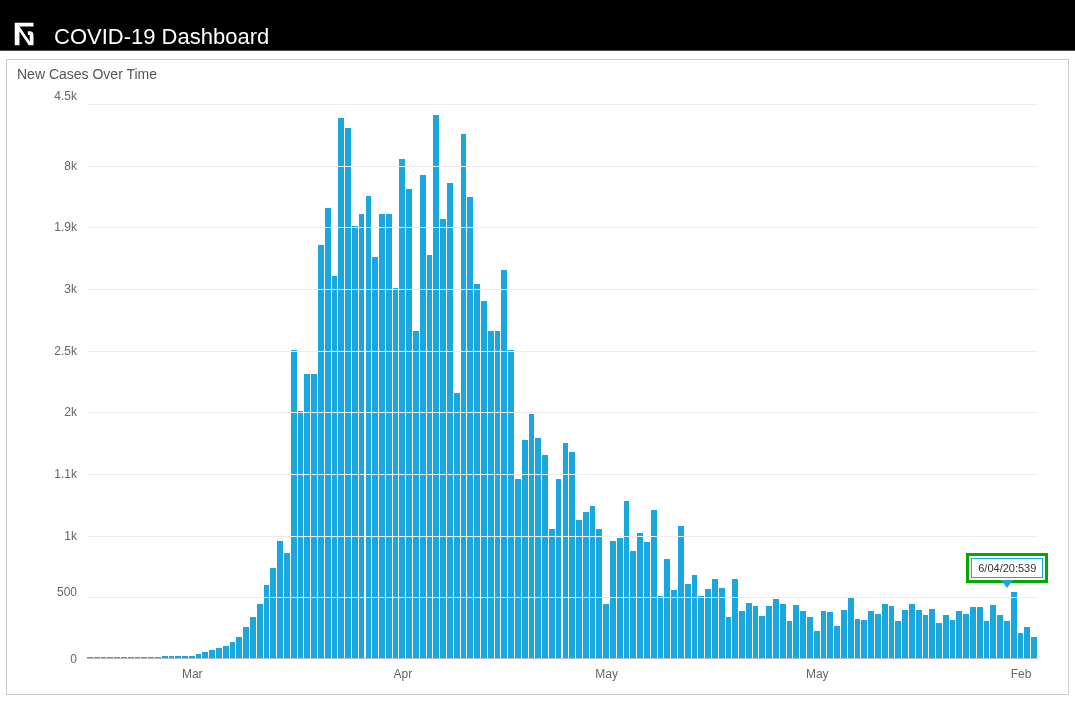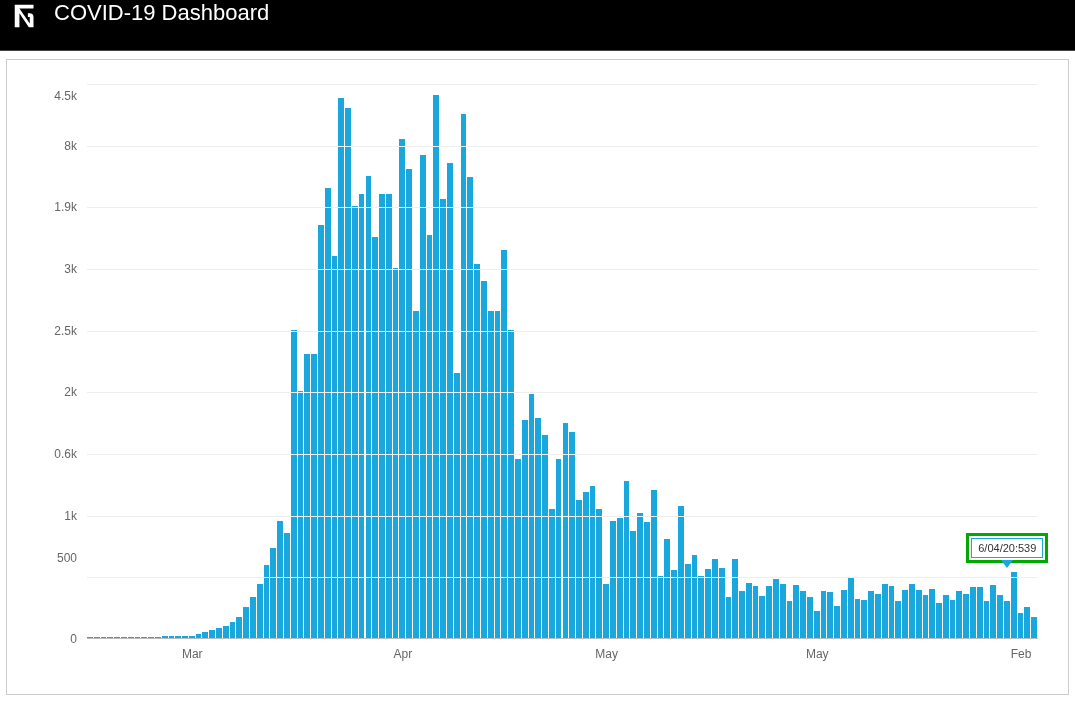--- a/index.html
+++ b/index.html
@@ -1,16 +1,16 @@
 <!DOCTYPE html>
 <html><head>
 <meta charset="utf-8">
 <style>
 html,body{margin:0;padding:0;font-family:"Segoe UI",Arial,sans-serif;background:#fff;color:#333;width:1075px;height:703px;overflow:hidden;}
-.header{background:#000;color:#fff;height:50px;display:flex;align-items:flex-start;padding:0 10px;border-bottom:1px solid #444;}
+.header{background:#000;color:#fff;height:50px;display:flex;align-items:flex-end;padding:0 10px;border-bottom:1px solid #444;}
 .logo{width:32px;height:32px;display:flex;align-items:center;justify-content:center;margin-right:12px;}
 .hdr-title{font-size:22px;font-weight:300;}
 .card{border:1px solid #ccc;margin:8px 6px 6px 6px;height:636px;box-sizing:border-box;position:relative;padding:6px 10px 0 10px;}
 .card-title{font-size:14px;color:#555;margin:0 0 4px 0;}
 .chart-area{position:relative;height:595px;}
 .plot{position:absolute;left:70px;right:20px;top:18px;bottom:22px;border-bottom:1px solid #bbb;}
 .grid-line{position:absolute;left:0;right:0;border-top:1px solid #eee;}
 .y-tick{position:absolute;left:0;width:60px;text-align:right;font-size:12px;color:#666;transform:translateY(-50%);} 
 .x-tick{position:absolute;bottom:0;font-size:12px;color:#666;transform:translateX(-50%);} 
 .bar{position:absolute;bottom:0;background:#1aa7de;}
@@ -24,20 +24,21 @@
 <div class="header">
   <div class="logo">
     <svg viewBox="0 0 32 32" width="30" height="30">
       <path d="M4 4 L4 28 L9 28 L9 13 L19 28 L24 28 L24 17 C24 14 22 13 20 13 L18 13 L18 17 L20 17 L20 24 L9 8 L24 8 L24 4 Z" fill="#fff"></path>
     </svg>
   </div>
   <div class="hdr-title">COVID-19 Dashboard</div>
 </div>
 
 <div class="card">
+  <div class="card-title">New Cases Over Time</div>
   <div class="chart-area">
     <div class="plot" id="plot">
         <div class="bar" style="left: 0px; width: 5.79286px; height: 0.616667px;"></div>
         <div class="bar" style="left: 6.79286px; width: 5.79286px; height: 0.616667px;"></div>
         <div class="bar" style="left: 13.5857px; width: 5.79286px; height: 0.616667px;"></div>
         <div class="bar" style="left: 20.3786px; width: 5.79286px; height: 0.616667px;"></div>
         <div class="bar" style="left: 27.1714px; width: 5.79286px; height: 0.616667px;"></div>
         <div class="bar" style="left: 33.9643px; width: 5.79286px; height: 0.616667px;"></div>
         <div class="bar" style="left: 40.7571px; width: 5.79286px; height: 0.616667px;"></div>
         <div class="bar" style="left: 47.55px; width: 5.79286px; height: 0.986667px;"></div>
@@ -169,29 +170,29 @@
         <div class="bar" style="left: 903.45px; width: 5.79286px; height: 53.0333px;"></div>
         <div class="bar" style="left: 910.243px; width: 5.79286px; height: 43.1667px;"></div>
         <div class="bar" style="left: 917.036px; width: 5.79286px; height: 37px;"></div>
         <div class="bar" style="left: 923.829px; width: 5.79286px; height: 66.4767px;"></div>
         <div class="bar" style="left: 930.621px; width: 5.79286px; height: 24.6667px;"></div>
         <div class="bar" style="left: 937.414px; width: 5.79286px; height: 30.8333px;"></div>
         <div class="bar" style="left: 944.207px; width: 5.79286px; height: 20.9667px;"></div>
       </div>
     <div id="yticks">
         <div class="y-tick" style="top: 573px;">0</div>
-        <div class="y-tick" style="top: 492px;">500</div>
+        <div class="y-tick" style="top: 506px;">500</div>
         <div class="y-tick" style="top: 449.667px;">1k</div>
-        <div class="y-tick" style="top: 388px;">0.6k</div>
+        <div class="y-tick" style="top: 388px;">1.1k</div>
         <div class="y-tick" style="top: 326.333px;">2k</div>
         <div class="y-tick" style="top: 264.667px;">2.5k</div>
         <div class="y-tick" style="top: 203px;">3k</div>
         <div class="y-tick" style="top: 141.333px;">1.9k</div>
         <div class="y-tick" style="top: 79.6667px;">8k</div>
-        <div class="y-tick" style="top: 30px;">4.5k</div>
+        <div class="y-tick" style="top: 10px;">4.5k</div>
       </div>
     <div id="xticks">
         <div class="x-tick" style="left: 175.289px;">Mar</div>
         <div class="x-tick" style="left: 385.868px;">Apr</div>
         <div class="x-tick" style="left: 589.654px;">May</div>
         <div class="x-tick" style="left: 800.232px;">May</div>
         <div class="x-tick" style="left: 1004.02px;">Feb</div>
       </div>
     <div class="callout" id="callout" style="left: 949.225px; top: 466.523px;">
       <div class="callout-inner">6/04/20:539</div>

